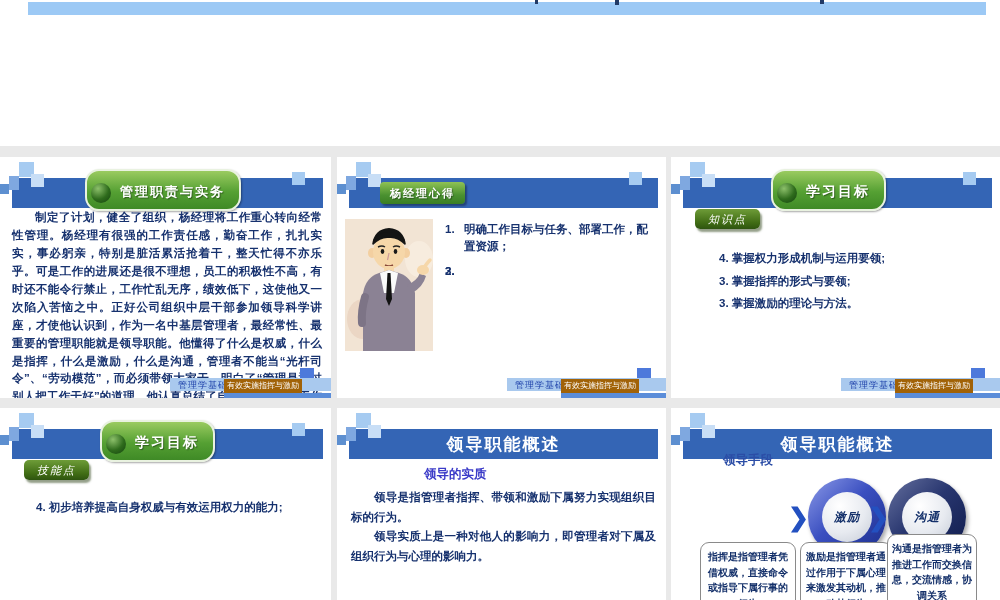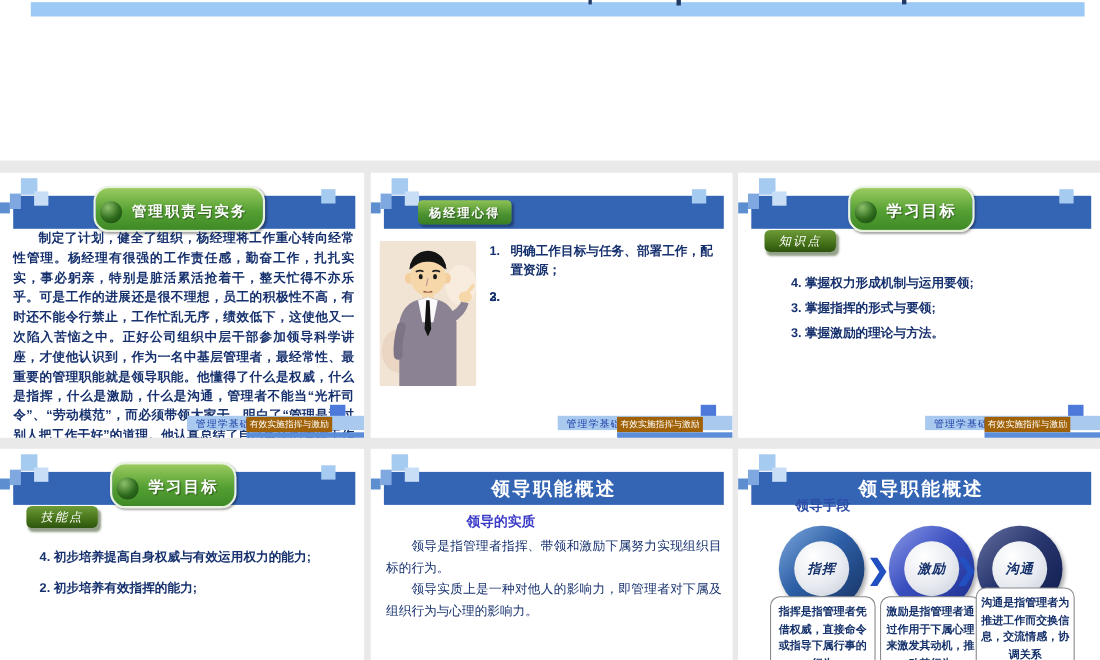--- a/index.html
+++ b/index.html
@@ -45,21 +45,21 @@
        display:flex;align-items:center;padding:0 13px;box-shadow:2px 3px 2px rgba(60,80,40,.55)}
   
   .case-text{position:absolute;left:12px;right:9px;top:52px;font-size:11.5px;line-height:1.56;
              text-align:justify;text-indent:2em;font-weight:600}
   .num-list{position:absolute;font-size:11.5px;font-weight:600;line-height:1.45}
   .num-li{position:relative;padding-left:19px;margin-bottom:9px}
   .num-li .n{position:absolute;left:0;top:0}
   .plain-li{margin-bottom:6px;white-space:nowrap}
   
   .sub-title{position:absolute;left:87px;top:58px;font-size:12.5px;font-weight:bold;color:#3B3BC8}
-  .lead-paras{position:absolute;left:14px;right:10px;top:80px;font-size:11.5px;font-weight:400;
+  .lead-paras{position:absolute;left:14px;right:10px;top:80px;font-size:11.5px;font-weight:700;
               line-height:1.7;text-align:justify}
   .lead-paras p{margin:0;text-indent:2em}
   
   .means-label{position:absolute;left:52px;top:44px;font-size:12.5px;font-weight:bold;color:#2B4DA6}
   .circle{position:absolute;top:70px;width:78px;height:78px;border-radius:50%;
           display:flex;align-items:center;justify-content:center;
           box-shadow:2px 3px 4px rgba(0,0,0,.35)}
   .circle .face{width:50px;height:50px;border-radius:50%;display:flex;align-items:center;justify-content:center;
           background:radial-gradient(circle at 35% 28%,#FFFFFF 0%,#E7EAF0 55%,#C5CBD6 100%);
           font-size:12px;font-weight:bold;font-style:italic;color:#14306A;letter-spacing:1px}
@@ -201,21 +201,20 @@
     <div class="dq-c"></div>
     <div class="dq-d"></div>
     <div class="dq-e"></div>
     <div class="pill" style="left:100px">
       <span class="pill-dot"></span>
       <span class="pill-text" style="font-size:14px">学习目标</span>
     </div>
     <div class="tag">技能点</div>
     <div class="num-list" style="left:36px;top:92px;line-height:1.3">
       <div class="plain-li" style="margin-bottom:13px">4. 初步培养提高自身权威与有效运用权力的能力;</div>
-      <div class="plain-li" style="margin-bottom:13px">2. 初步培养有效指挥的能力;</div>
     </div>
 
   </div>
 
   <div class="slide" id="s5">
     <div class="banner"></div>
     <div class="dq-a"></div>
     <div class="dq-b"></div>
     <div class="dq-c"></div>
     <div class="dq-d"></div>
@@ -230,23 +229,20 @@
 
   <div class="slide" id="s6">
     <div class="banner"></div>
     <div class="dq-a"></div>
     <div class="dq-b"></div>
     <div class="dq-c"></div>
     <div class="dq-d"></div>
     <div class="banner-title">领导职能概述</div>
     <div class="means-label">领导手段</div>
 
-    <div class="circle" id="c1">
-      <div class="face">指挥</div>
-    </div>
     <div class="chev" id="ch1">❯</div>
     <div class="circle" id="c2">
       <div class="face">激励</div>
     </div>
     <div class="chev" id="ch2">❯</div>
     <div class="circle" id="c3">
       <div class="face">沟通</div>
     </div>
 
     <div class="mean-box" id="mb1">指挥是指管理者凭借权威，直接命令或指导下属行事的行为</div>

